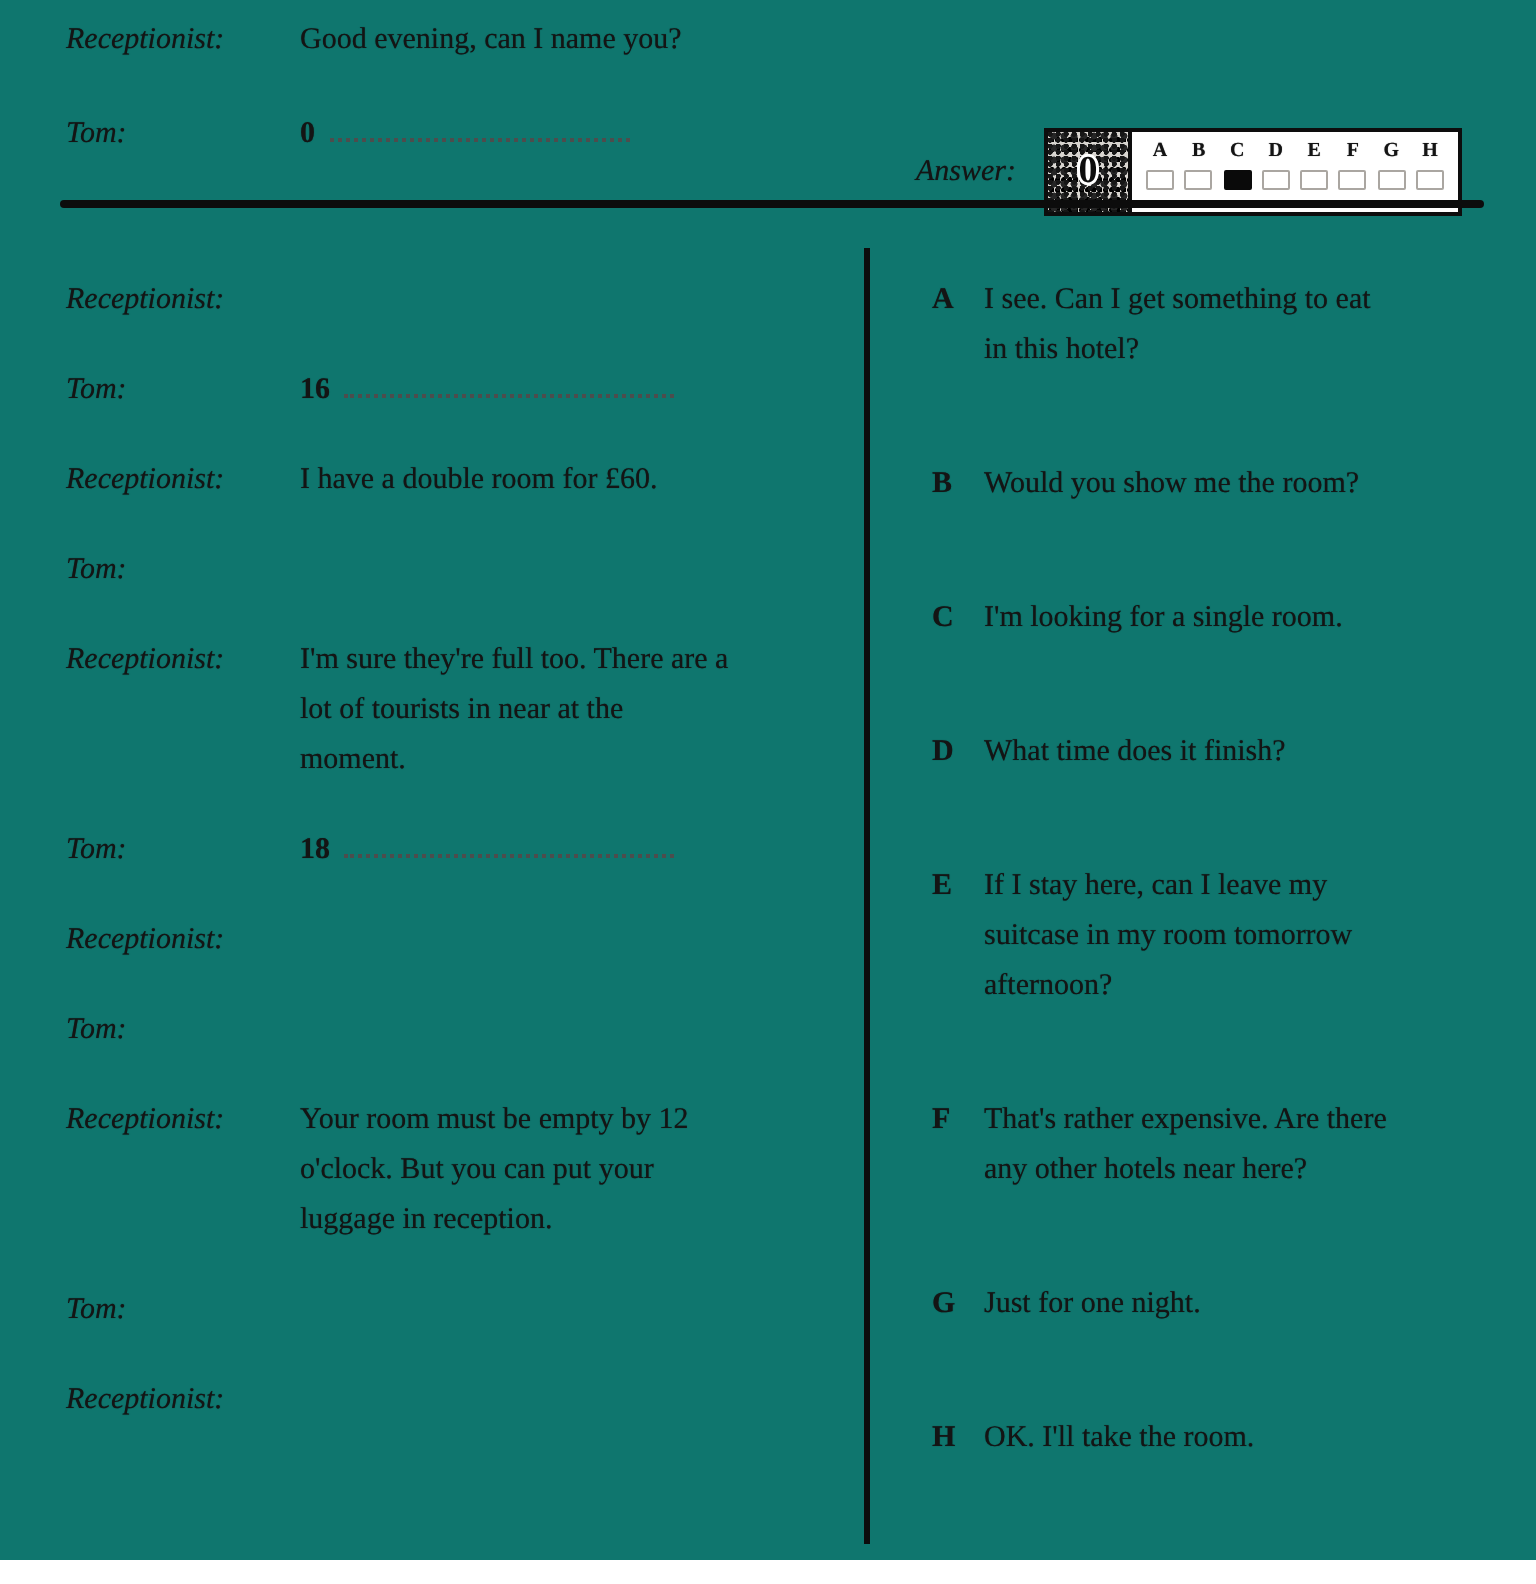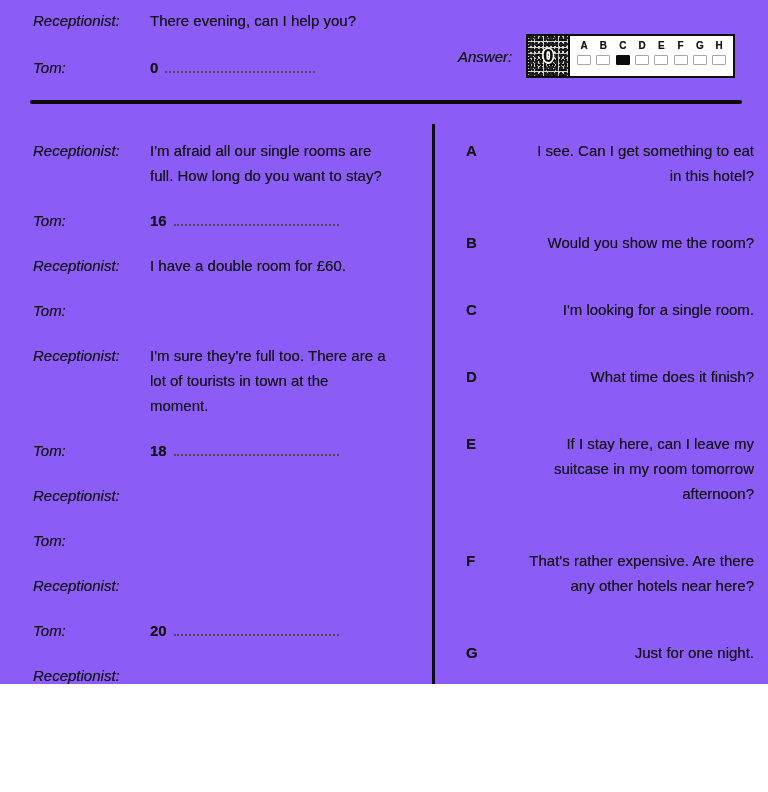--- a/index.html
+++ b/index.html
@@ -1,19 +1,19 @@
 <!DOCTYPE html>
 <html><head>
 <meta charset="utf-8">
 <style>
   html,body { margin:0; padding:0; background:#ffffff; }
   .page {
-    position:relative; width:768px; height:684px; overflow:hidden;
-    background:#8b5cf6;
-    font-family:Liberation Sans, sans-serif;
+    position:relative; width:768px; height:780px; overflow:hidden;
+    background:#0f766e;
+    font-family:Liberation Serif, serif;
     color:#141414;
     text-shadow:0 0 0.45px rgba(10,10,10,0.6);
   }
   .row {
     display:grid; grid-template-columns:117px 1fr;
     font-size:15px; line-height:25px; margin-bottom:20px;
   }
   .speaker { font-style:italic; }
   .utt { white-space:pre-line; }
   .qnum { font-weight:bold; }
@@ -23,21 +23,21 @@
     vertical-align:baseline;
   }
   .dots-intro { width:150px; }
 
   
   .intro { position:absolute; left:33px; top:8px; width:400px; }
   .intro .row { margin-bottom:22px; }
 
   
   .answer-block {
-    position:absolute; left:458px; top:34px;
+    position:absolute; left:458px; top:64px;
     display:flex; align-items:center; gap:14px;
   }
   .answer-label { font-style:italic; font-size:15px; }
   .answer-grid {
     display:flex; border:2px solid #0d0d0d; background:#fff;
     height:44px; box-sizing:border-box;
   }
   .num-cell {
     width:40px; display:flex; align-items:center; justify-content:center;
     border-right:2px solid #0d0d0d;
@@ -79,31 +79,31 @@
   
   .left-col { position:absolute; left:33px; top:138px; width:394px; }
 
   
   .right-col { position:absolute; left:466px; top:138px; width:288px; }
   .option {
     display:grid; grid-template-columns:26px 1fr;
     font-size:15px; line-height:25px; margin-bottom:42px;
   }
   .option .letter { font-weight:bold; }
-  .option .text { white-space:pre-line;text-align:right; }
+  .option .text { white-space:pre-line; }
 </style>
 </head>
 <body>
 
 <div class="page">
 
   <section class="intro">
     <div class="row">
       <span class="speaker">Receptionist:</span>
-      <span class="utt">There evening, can I help you?</span>
+      <span class="utt">Good evening, can I name you?</span>
     </div>
     <div class="row">
       <span class="speaker">Tom:</span>
       <span><span class="qnum">0</span><span class="dots dots-intro"></span></span>
     </div>
   </section>
 
   <div class="answer-block">
     <span class="answer-label">Answer:</span>
     <div class="answer-grid">
@@ -146,56 +146,56 @@
       </div>
     </div>
   </div>
 
   <div class="hrule"></div>
   <div class="vdivider"></div>
 
   <section class="left-col">
     <div class="row">
       <span class="speaker">Receptionist:</span>
-      <span class="utt">I'm afraid all our single rooms are
-full. How long do you want to stay?</span>
     </div>
     <div class="row">
       <span class="speaker">Tom:</span>
       <span><span class="qnum">16</span><span class="dots"></span></span>
     </div>
     <div class="row">
       <span class="speaker">Receptionist:</span>
       <span class="utt">I have a double room for £60.</span>
     </div>
     <div class="row">
       <span class="speaker">Tom:</span>
     </div>
     <div class="row">
       <span class="speaker">Receptionist:</span>
       <span class="utt">I'm sure they're full too. There are a
-lot of tourists in town at the
+lot of tourists in near at the
 moment.</span>
     </div>
     <div class="row">
       <span class="speaker">Tom:</span>
       <span><span class="qnum">18</span><span class="dots"></span></span>
     </div>
     <div class="row">
       <span class="speaker">Receptionist:</span>
     </div>
     <div class="row">
       <span class="speaker">Tom:</span>
     </div>
     <div class="row">
       <span class="speaker">Receptionist:</span>
-    </div>
-    <div class="row">
-      <span class="speaker">Tom:</span>
-      <span><span class="qnum">20</span><span class="dots"></span></span>
+      <span class="utt">Your room must be empty by 12
+o'clock. But you can put your
+luggage in reception.</span>
+    </div>
+    <div class="row">
+      <span class="speaker">Tom:</span>
     </div>
     <div class="row">
       <span class="speaker">Receptionist:</span>
     </div>
   </section>
 
   <section class="right-col">
     <div class="option">
       <span class="letter">A</span>
       <span class="text">I see. Can I get something to eat

